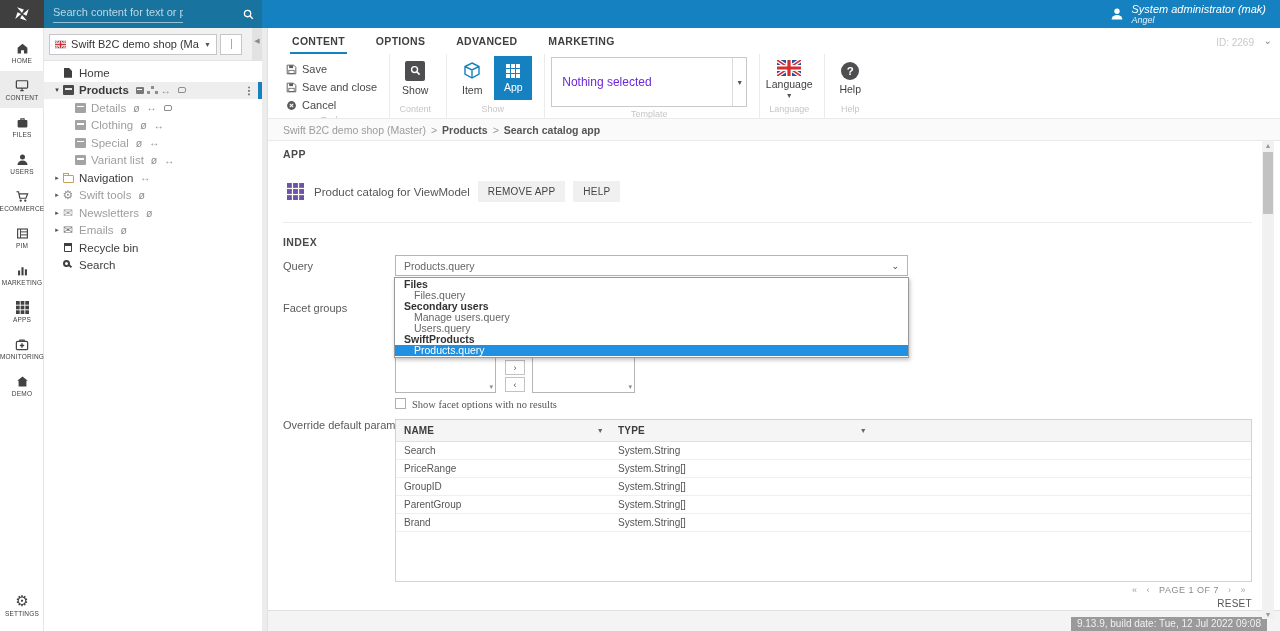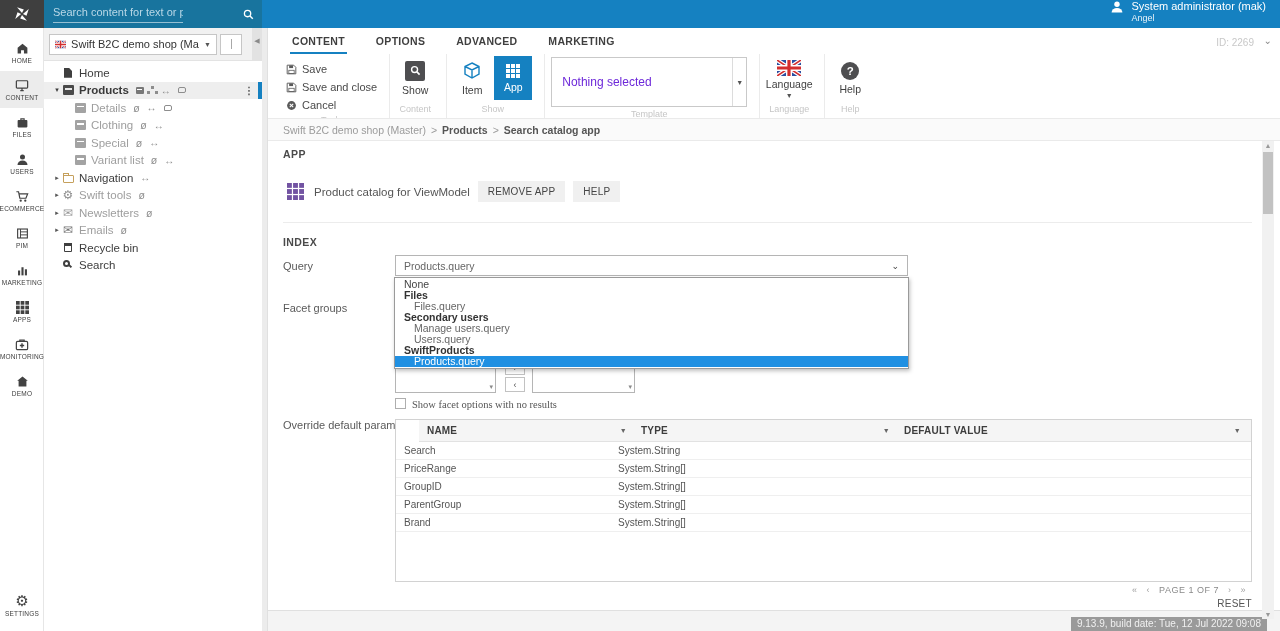--- a/index.html
+++ b/index.html
@@ -7,21 +7,21 @@
     font-family:"Liberation Sans", sans-serif; }
 
   
   .topbar { position:absolute; top:0; left:0; width:1280px; height:28px; background:#1581c1; display:flex; }
   .logo-block { width:44px; height:28px; background:#3f3f3f; display:flex; align-items:center; justify-content:center; }
   .search-seg { width:218px; height:28px; background:#18749e; position:relative; }
   .search-text { position:absolute; left:9px; top:6px; width:130px; font-size:11px; color:#b9d8e7;
     border-bottom:1px solid rgba(255,255,255,.55); padding-bottom:4px; white-space:nowrap; overflow:hidden; }
   .search-ico { position:absolute; right:7px; top:7px; }
   .top-spacer { flex:1; }
-  .user-block { display:flex; gap:8px; padding-right:14px; color:#fff; }
+  .user-block { display:flex; align-items:center; gap:8px; padding-right:14px; color:#fff;font-style:italic; }
   .user-lines { display:flex; flex-direction:column; line-height:1.15; }
   .user-name { font-size:11px; }
   .user-sub { font-size:9px; opacity:.9; }
 
   
   .rail { position:absolute; left:0; top:28px; width:44px; bottom:0; background:#fff; border-right:1px solid #e6e6e6; }
   .rail-item { width:44px; height:37px; display:flex; flex-direction:column; align-items:center; justify-content:center; gap:2px; color:#3f3f3f; cursor:default; }
   .rail-item.first { margin-top:6px; }
   .rail-item.active { background:#ececec; }
   .rail-label { font-size:6.5px; letter-spacing:.2px; color:#3d3d3d; }
@@ -124,21 +124,21 @@
   .facet-box { position:absolute; top:178px; height:74px; border:1px solid #b5b5b5; background:#fff; }
   .facet-box::after { content:"▾"; position:absolute; right:2px; bottom:1px; font-size:7px; color:#8a8a8a; }
   .facet-left { left:127px; width:101px; }
   .facet-right { left:264px; width:103px; }
   .facet-btn { position:absolute; width:20px; height:15px; border:1px solid #c2c2c2; background:#fff; display:flex; align-items:center; justify-content:center; font-size:9px; color:#555; font-family:inherit; }
 
   .checkbox { position:absolute; left:127px; top:257px; width:11px; height:11px; border:1px solid #aeaeae; background:#fff; }
   .cb-label { position:absolute; left:144px; top:258px; font-size:10.5px; color:#555;font-family:Liberation Serif, serif; }
 
   .ptable { position:absolute; left:127px; top:278px; width:857px; height:163px; border:1px solid #d2d2d2; background:#fff; }
-  .thead { height:22px; background:#f5f5f5; border-bottom:1px solid #e2e2e2; display:flex; align-items:center; font-size:10px; font-weight:bold; color:#3d3d3d; letter-spacing:.2px;margin-left:23px; }
+  .thead { height:22px; background:#f5f5f5; border-bottom:1px solid #e2e2e2; display:flex; align-items:center; font-size:10px; font-weight:bold; color:#3d3d3d; letter-spacing:.2px; }
   .tcell-name { width:222px; padding-left:8px; display:flex; align-items:center; }
   .tcell-type { width:263px; display:flex; align-items:center; }
   .tcell-def { flex:1; display:flex; align-items:center; padding-right:6px; }
   .hcaret { margin-left:auto; margin-right:14px; font-size:7px; color:#666; }
   .tcell-def .hcaret { margin-right:4px; }
   .trow { height:18px; display:flex; align-items:center; border-bottom:1px solid #efefef; font-size:10px; color:#555; }
 
   .pagination { position:absolute; left:127px; top:444px; width:857px; text-align:right; font-size:9px; color:#a0a0a0; letter-spacing:.5px; padding-right:6px; }
   .pagination span { margin-left:6px; }
   .pag-label { color:#8a8a8a; }
@@ -588,24 +588,20 @@
     <div class="flabel" style="left:15px;top:278px;">Override default parameters</div>
 
     <div class="ptable">
       <div class="thead">
         <div class="tcell-name">
           <span>NAME</span>
           <span class="hcaret">▼</span>
         </div>
         <div class="tcell-type">
           <span>TYPE</span>
-          <span class="hcaret">▼</span>
-        </div>
-        <div class="tcell-def">
-          <span>DEFAULT VALUE</span>
           <span class="hcaret">▼</span>
         </div>
       </div>
       <div>
 
       <div class="trow">
             <div class="tcell-name">Search</div>
             <div class="tcell-type">System.String</div>
             <div class="tcell-def"></div>
           </div>
@@ -645,21 +641,20 @@
     <div class="version-badge">9.13.9, build date: Tue, 12 Jul 2022 09:08</div>
 
     <div class="vscroll">
       <div class="vs-up">▲</div>
       <div class="vs-thumb"></div>
       <div class="vs-down">▼</div>
     </div>
 
     <div class="dropdown">
 
-    <div class="opt">None</div>
         <div class="opt bold">Files</div>
         <div class="opt indent">Files.query</div>
         <div class="opt bold">Secondary users</div>
         <div class="opt indent">Manage users.query</div>
         <div class="opt indent">Users.query</div>
         <div class="opt bold">SwiftProducts</div>
         <div class="opt indent selected">Products.query</div>
       </div>
 
   </div>

